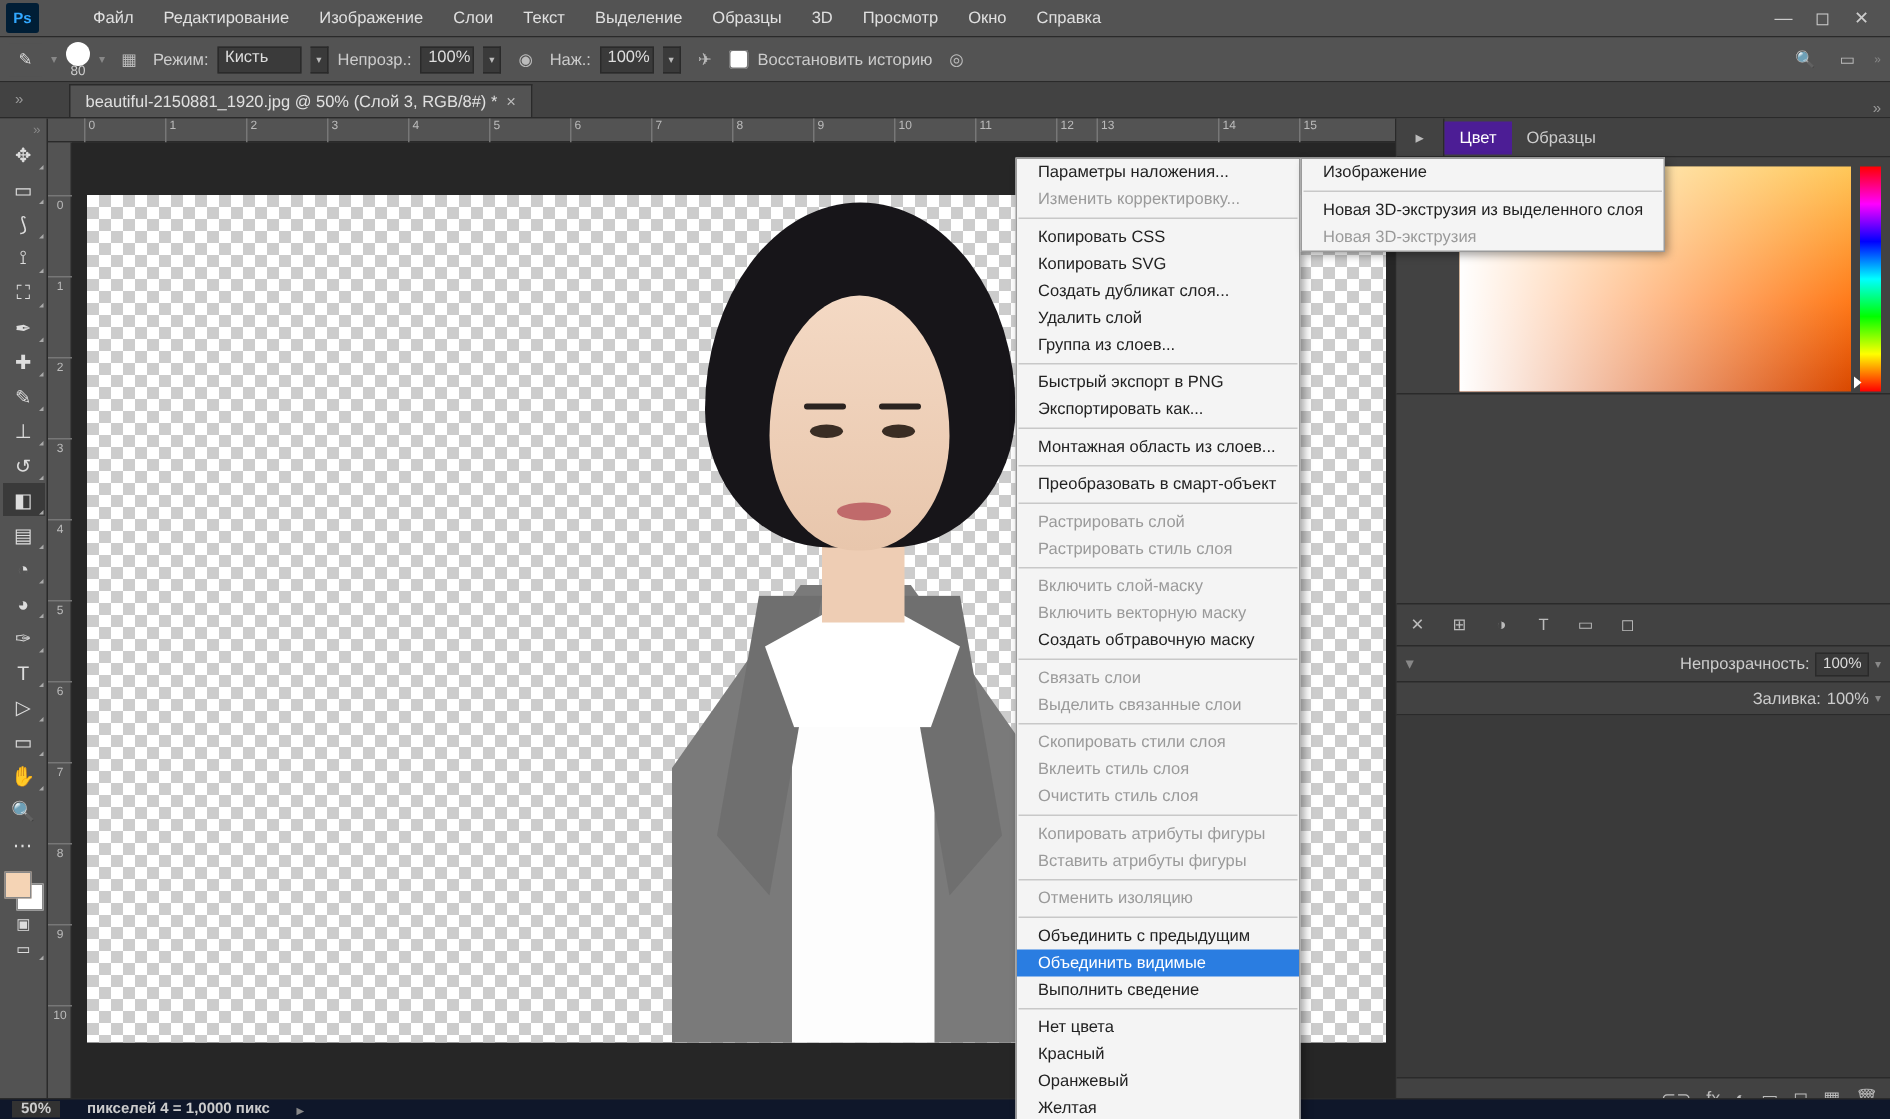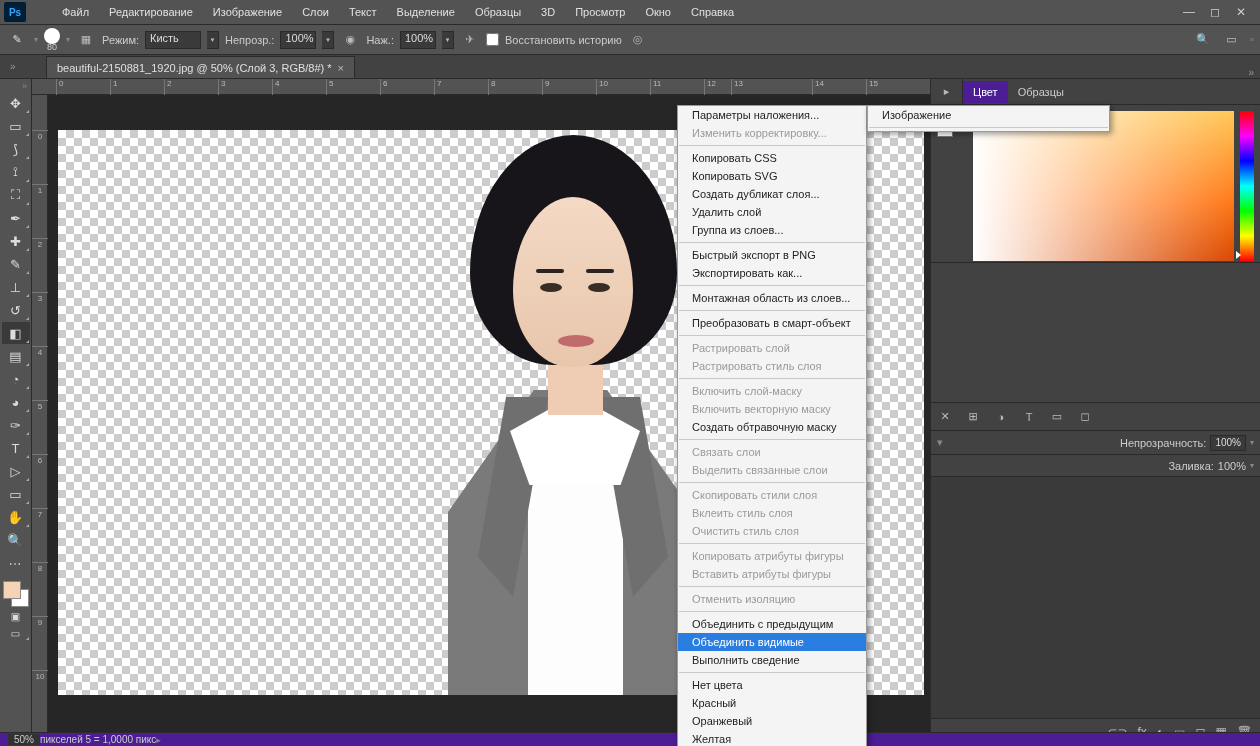--- a/index.html
+++ b/index.html
@@ -109,21 +109,21 @@
 
 .ctxmenu{position:absolute;background:#f4f4f4;border:1px solid #9b9b9b;box-shadow:2px 2px 6px rgba(0,0,0,.4);font-size:11px;color:#222;z-index:100;}
 .ctxmenu.c1{left:677px;top:105px;width:190px;}
 .ctxmenu.c2{left:867px;top:105px;width:243px;}
 .ctxitem{padding:3px 14px;white-space:nowrap;}
 .ctxitem.disabled{color:#9a9a9a;}
 .ctxitem.selected{background:#2a7de1;color:#fff;}
 .ctxsep{height:1px;background:#c8c8c8;margin:3px 1px;}
 
 
-.statusbar{position:absolute;bottom:0;left:0;right:0;height:14px;background:#4c1d95;border-top:1px solid #2a2a2a;display:flex;align-items:center;padding:0 8px;font-size:10px;color:#ccc;}
+.statusbar{position:absolute;bottom:0;left:0;right:0;height:14px;background:#0f172a;border-top:1px solid #2a2a2a;display:flex;align-items:center;padding:0 8px;gap:18px;font-size:10px;color:#ccc;font-weight:bold;}
 .zoomfield{background:#323232;padding:0 6px;}
 </style>
 </head>
 <body>
 
 <div class="menubar">
   <div class="logo">Ps</div>
   <div class="item">Файл</div>
   <div class="item">Редактирование</div>
   <div class="item">Изображение</div>
@@ -360,19 +360,21 @@
     <div class="ctxitem">Выполнить сведение</div>
     <div class="ctxsep"></div>
     <div class="ctxitem">Нет цвета</div>
     <div class="ctxitem">Красный</div>
     <div class="ctxitem">Оранжевый</div>
     <div class="ctxitem">Желтая</div>
   </div>
 <div class="ctxmenu c2" id="ctx2">
     <div class="ctxitem">Изображение</div>
     <div class="ctxsep"></div>
+    <div class="ctxitem">Новая 3D-экструзия из выделенного слоя</div>
+    <div class="ctxitem disabled">Новая 3D-экструзия</div>
   </div>
 
 <div class="statusbar">
   <span class="zoomfield">50%</span>
-  <span>пикселей 5 = 1,0000 пикс</span>
+  <span>пикселей 4 = 1,0000 пикс</span>
   <span style="font-size:9px;color:#888;">▸</span>
 </div>
 
 </body></html>

